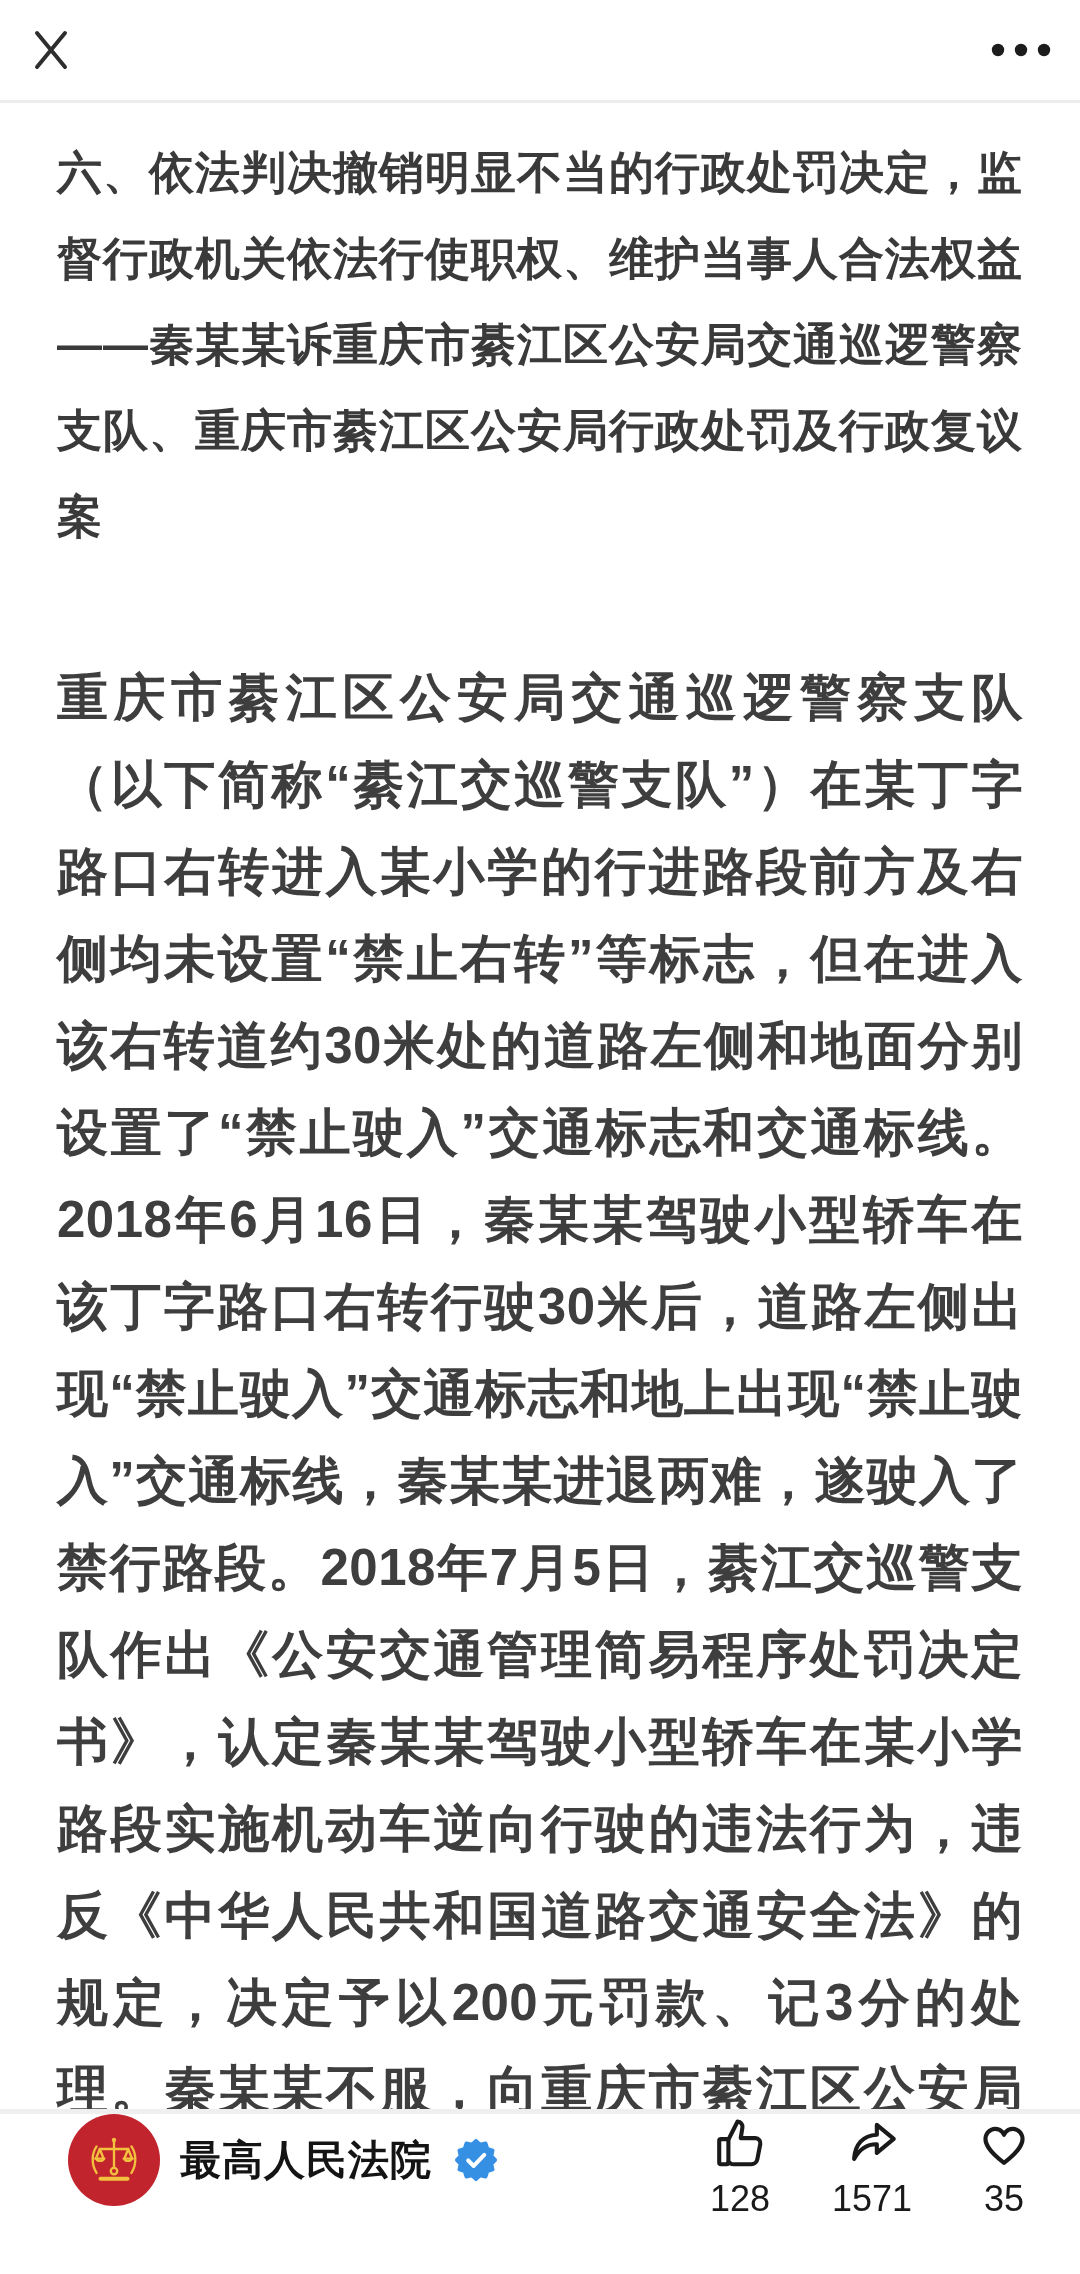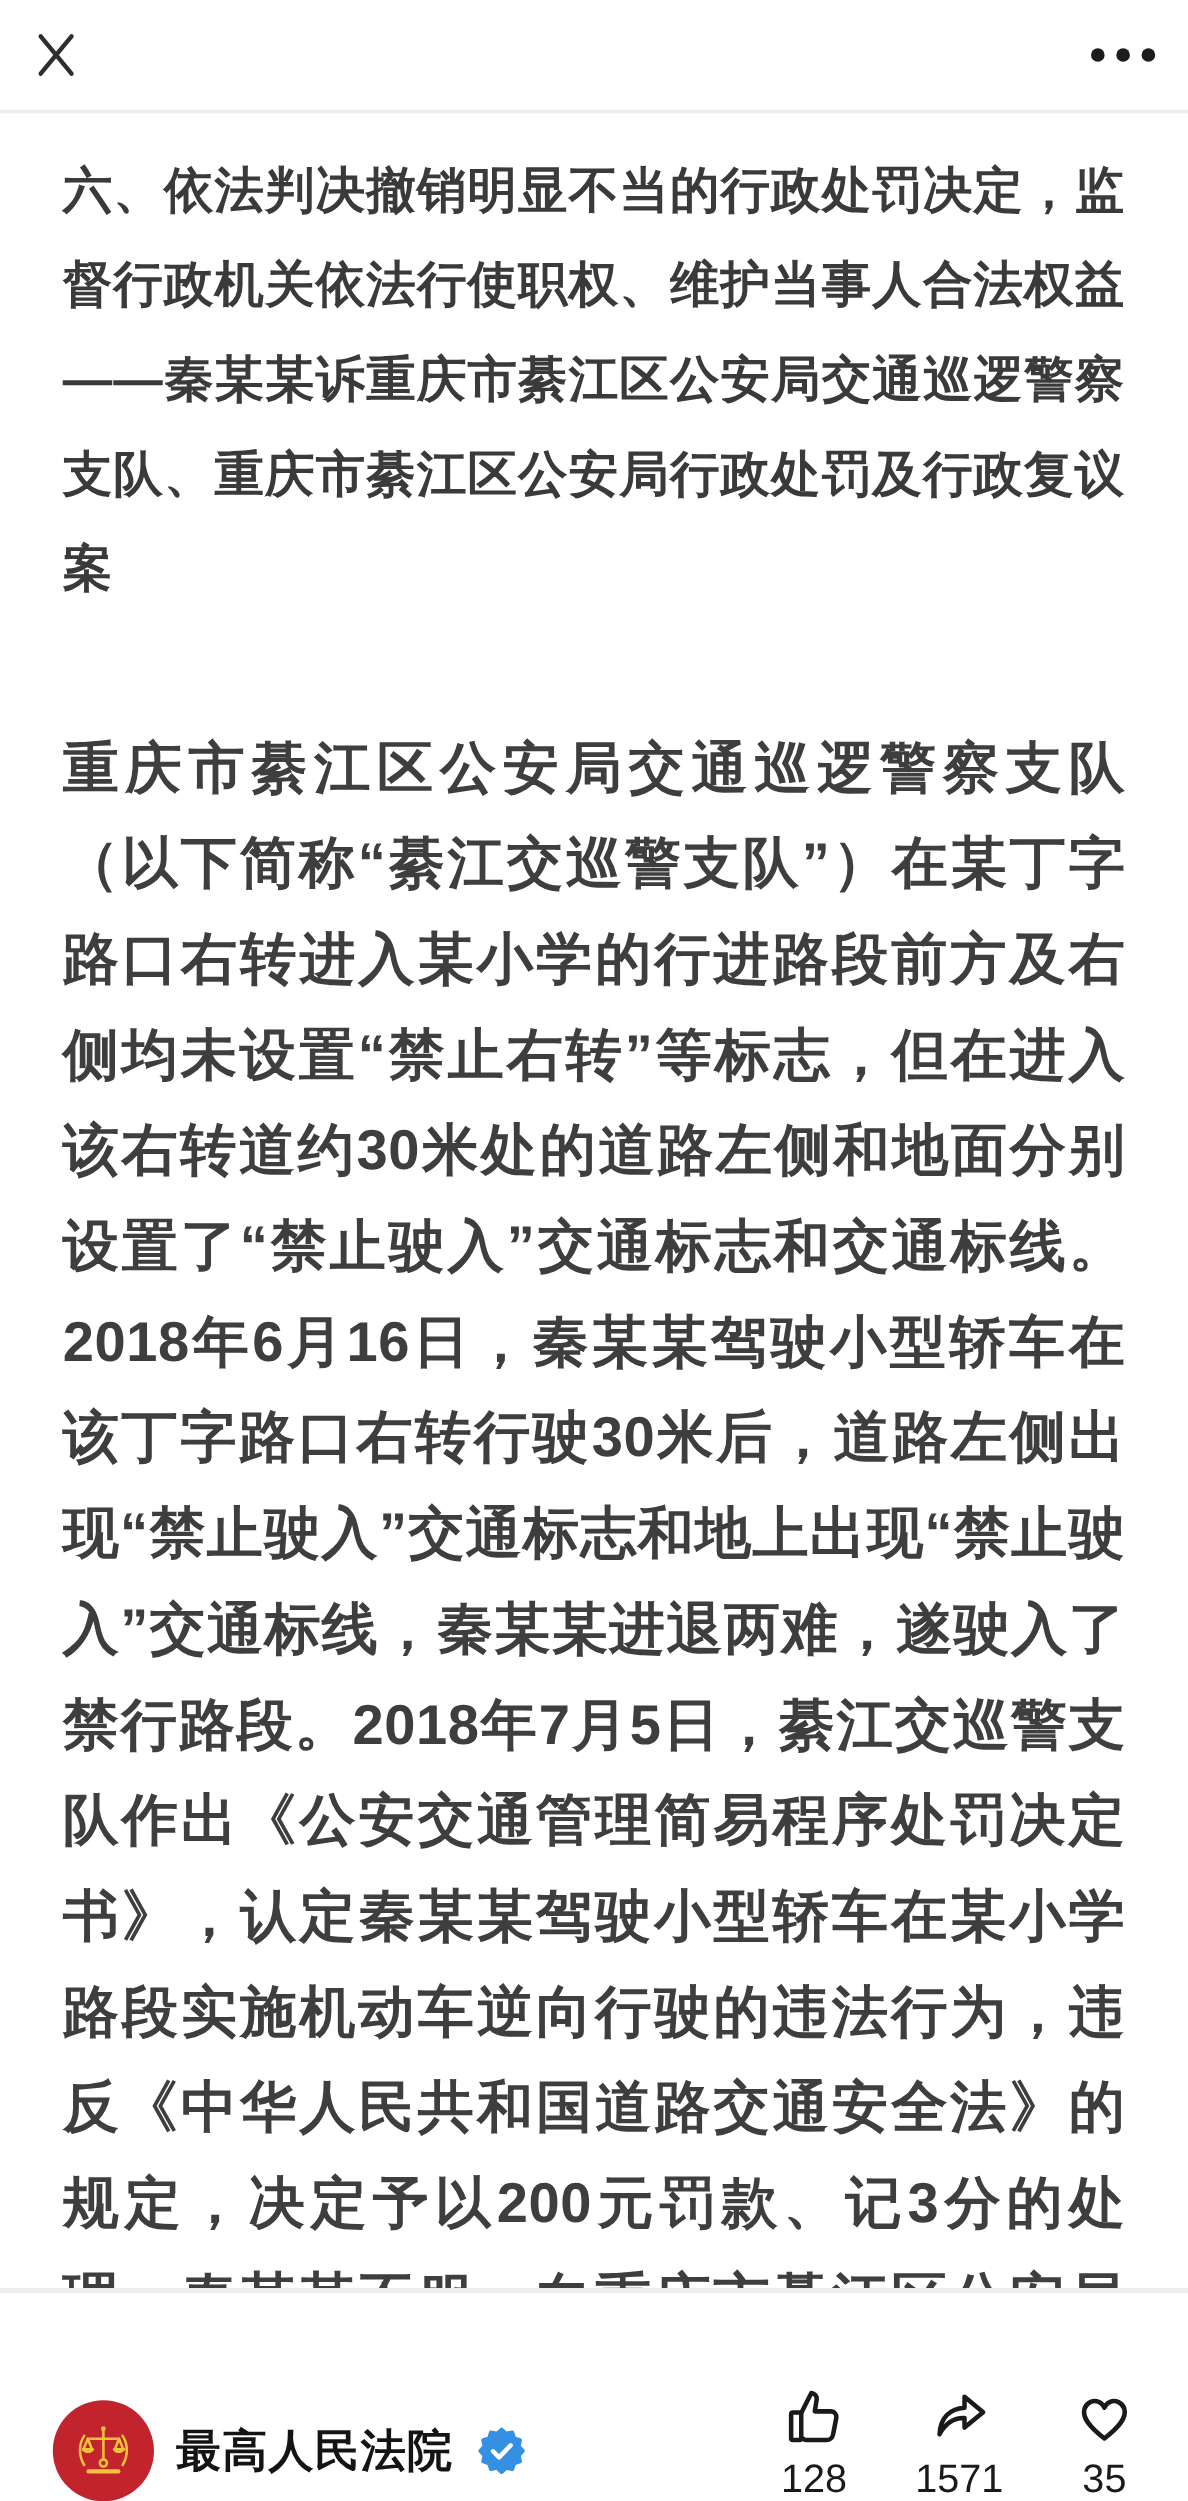--- a/index.html
+++ b/index.html
@@ -48,26 +48,26 @@
     font-size:51px;
     font-weight:700;
     color:#3e3e3e;
     line-height:87px;
     text-align:justify;
     letter-spacing:0.5px;
   }
   
   .bottombar{
     position:absolute;left:0;bottom:0;
-    width:1080px;height:194px;
+    width:1080px;height:165px;
     box-sizing:border-box;
     background:#ffffff;
     border-top:5px solid #efefef;
-    display:flex;align-items:flex-end;justify-content:space-between;
-    padding:0 30px 0 48px;
+    display:flex;align-items:flex-start;justify-content:space-between;
+    padding:0 30px 0 68px;
   }
   .account{display:flex;align-items:center;gap:20px;background:none;border:none;padding:0;cursor:pointer;}
   .avatar{
     width:92px;height:92px;border-radius:50%;
     background:#c2242e;
     display:flex;align-items:center;justify-content:center;
     flex:0 0 92px;
   }
   .account-name{
     font-size:41px;font-weight:600;color:#141414;letter-spacing:1px;

